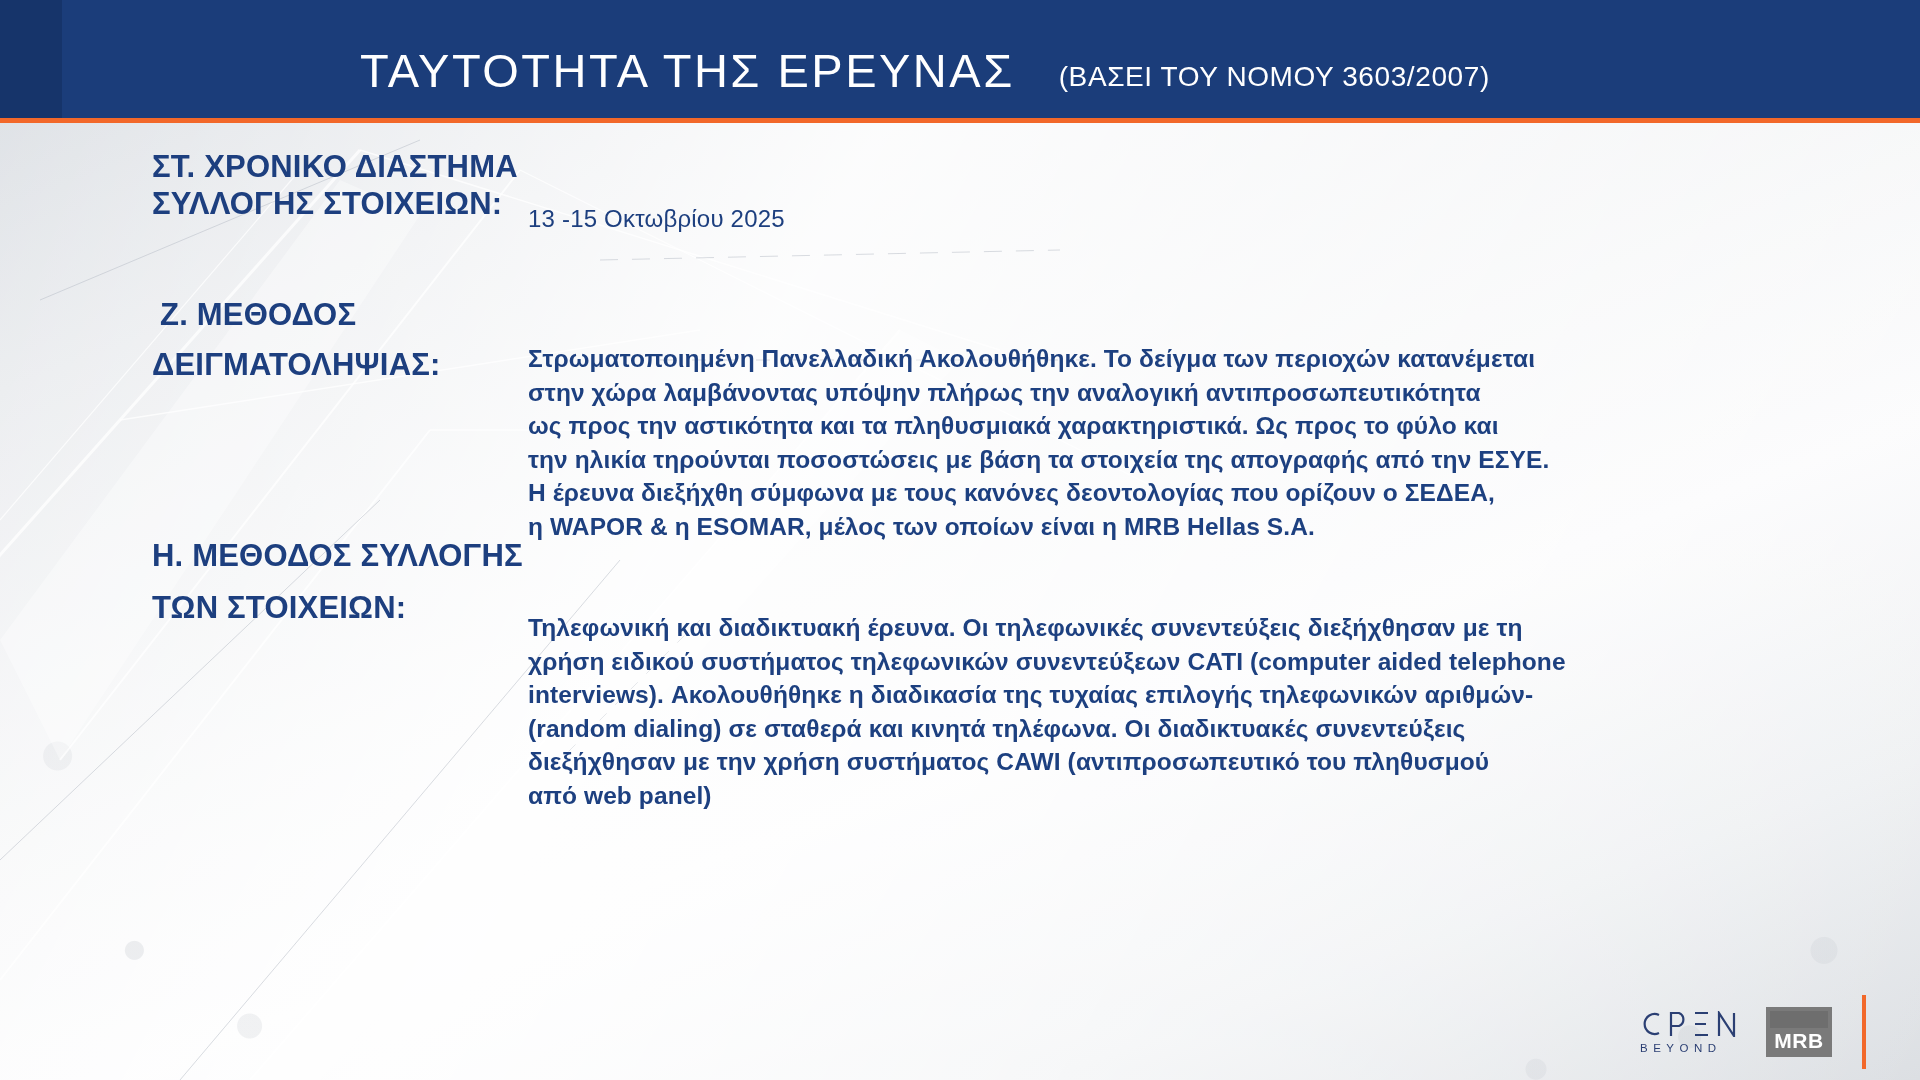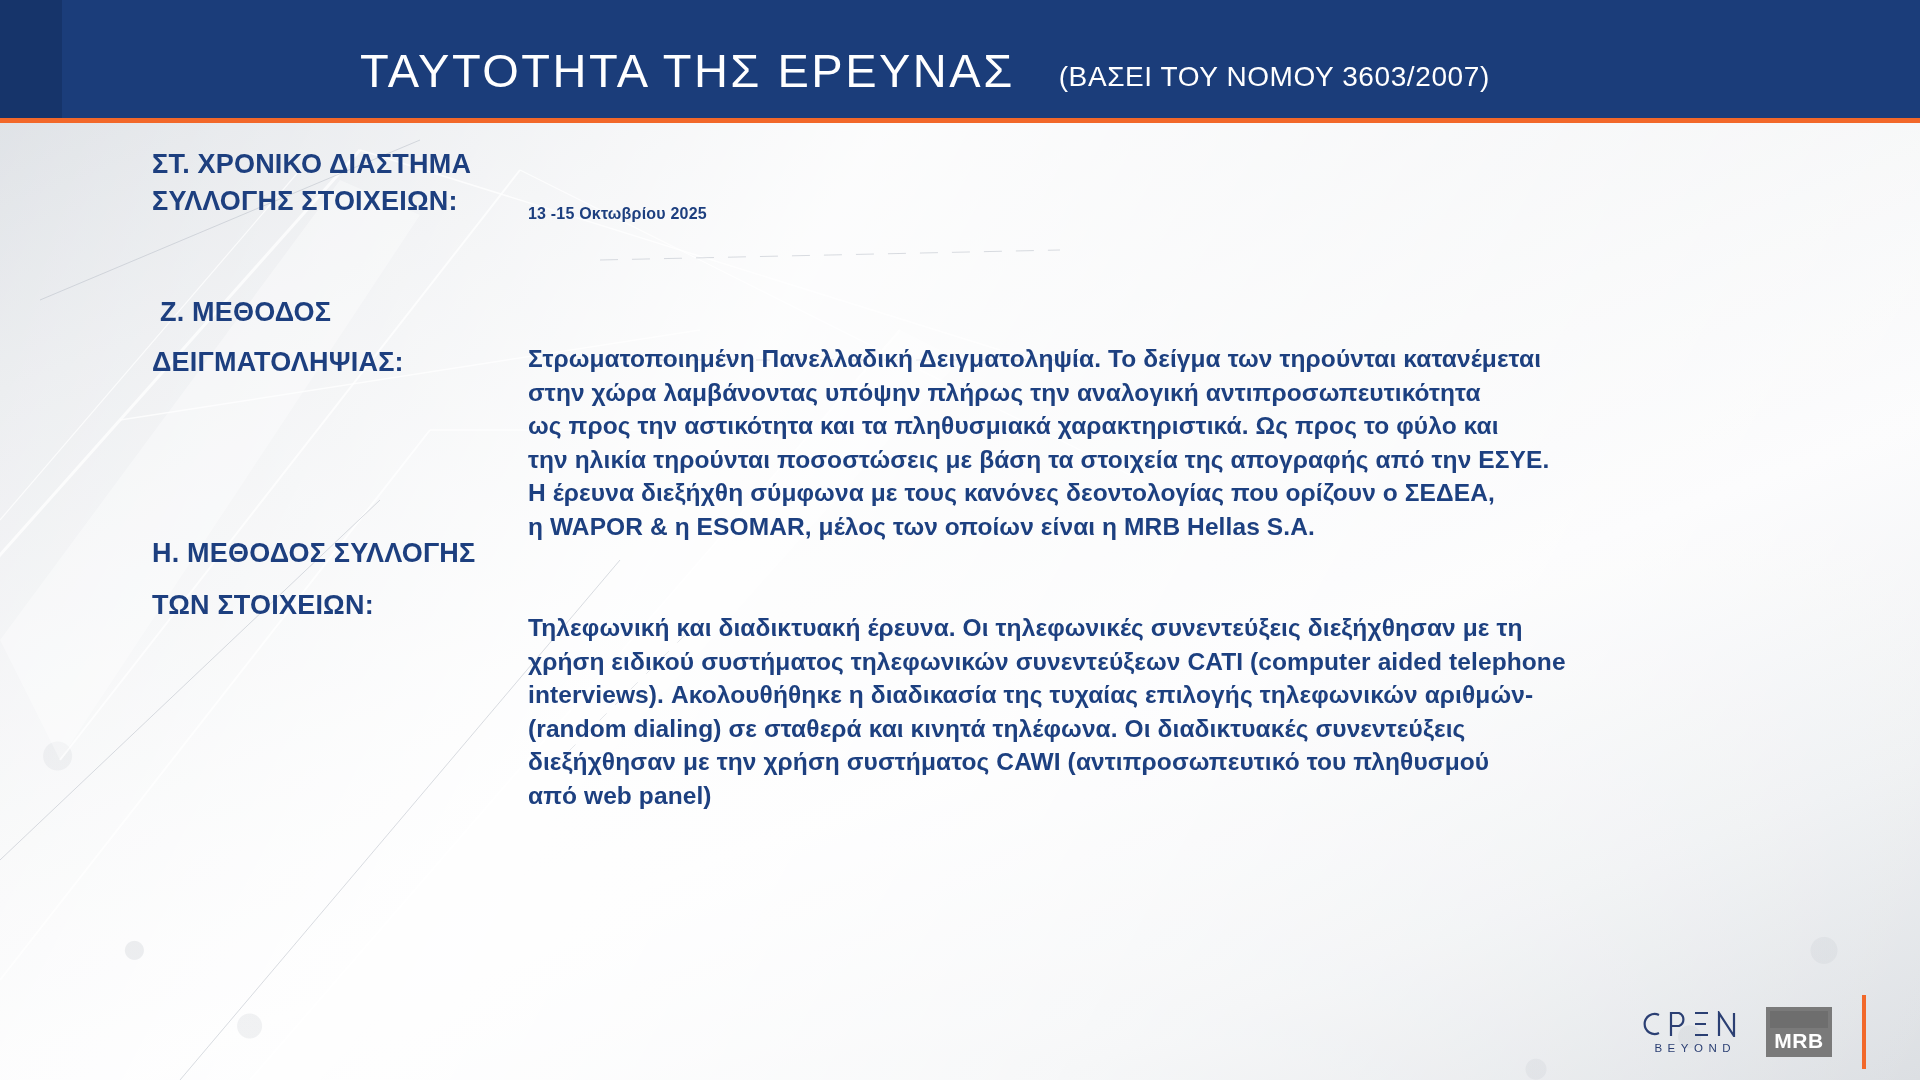--- a/index.html
+++ b/index.html
@@ -65,30 +65,30 @@
     padding-bottom:3px;
   }
 
   
   .content{ position:absolute; left:0; top:123px; width:1920px; height:957px; }
 
   .label{
     position:absolute;
     color:#1d3f7f;
     font-weight:bold;
-    font-size:27px;
+    font-size:31px;
     letter-spacing:.2px;
     line-height:1.1;
     white-space:nowrap;
   }
   .value-date{
     position:absolute;
     color:#1d3f7f;
-    font-weight:bold;
-    font-size:16px;
+    font-weight:normal;
+    font-size:24px;
     letter-spacing:.2px;
     white-space:nowrap;
   }
   .para{
     position:absolute;
     color:#1d4080;
     font-weight:bold;
     font-size:24.5px;
     line-height:33.5px;
     letter-spacing:.1px;
@@ -106,21 +106,21 @@
 
   .val-date{ left:528px; top:82px; }
   .para-1{ left:528px; top:219px; }
   .para-2{ left:528px; top:488px; }
 
   
   .footer{
     position:absolute; left:1640px; top:995px;
     display:flex; align-items:center; gap:30px;
   }
-  .open-logo{ display:flex; flex-direction:column; align-items:flex-end; gap:5px; }
+  .open-logo{ display:flex; flex-direction:column; align-items:flex-start; gap:5px; }
   .open-word{
     display:flex; align-items:center; gap:7px;
     color:#2b3f73; font-size:27px; font-weight:400; letter-spacing:5px;
   }
   .open-beyond{
     color:#2b3f73; font-size:11.5px; font-weight:400; letter-spacing:5.5px;
   }
   .mrb-logo{
     width:66px; background:#7a7a7a; padding:4px;
     display:flex; flex-direction:column; gap:0;
@@ -174,21 +174,21 @@
 
   <div class="content">
 
     <div class="label lbl-a1">ΣΤ. ΧΡΟΝΙΚΟ ΔΙΑΣΤΗΜΑ</div>
     <div class="label lbl-a2">ΣΥΛΛΟΓΗΣ ΣΤΟΙΧΕΙΩΝ:</div>
     <div class="value-date val-date">13 -15 Οκτωβρίου 2025</div>
 
     <div class="label lbl-b1">Ζ. ΜΕΘΟΔΟΣ</div>
     <div class="label lbl-b2">ΔΕΙΓΜΑΤΟΛΗΨΙΑΣ:</div>
     <div class="para para-1">
-      <span class="ln">Στρωματοποιημένη Πανελλαδική Δειγματοληψία. Το δείγμα των τηρούνται κατανέμεται</span>
+      <span class="ln">Στρωματοποιημένη Πανελλαδική Ακολουθήθηκε. Το δείγμα των περιοχών κατανέμεται</span>
       <span class="ln">στην χώρα λαμβάνοντας υπόψην πλήρως την αναλογική αντιπροσωπευτικότητα</span>
       <span class="ln">ως προς την αστικότητα και τα πληθυσμιακά χαρακτηριστικά.  Ως προς το φύλο και</span>
       <span class="ln">την ηλικία τηρούνται ποσοστώσεις με βάση τα στοιχεία της απογραφής από την ΕΣΥΕ.</span>
       <span class="ln">Η έρευνα διεξήχθη σύμφωνα με τους κανόνες δεοντολογίας που ορίζουν ο ΣΕΔΕΑ,</span>
       <span class="ln">η WAPOR &amp; η ESOMAR, μέλος των οποίων είναι η MRB Hellas S.A.</span>
     </div>
 
     <div class="label lbl-c1">Η. ΜΕΘΟΔΟΣ ΣΥΛΛΟΓΗΣ</div>
     <div class="label lbl-c2">ΤΩΝ ΣΤΟΙΧΕΙΩΝ:</div>
     <div class="para para-2">

